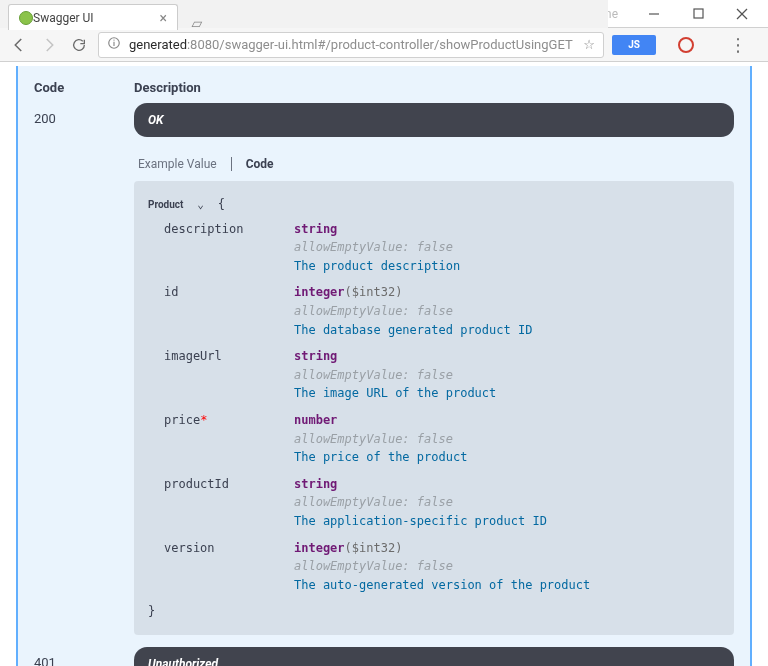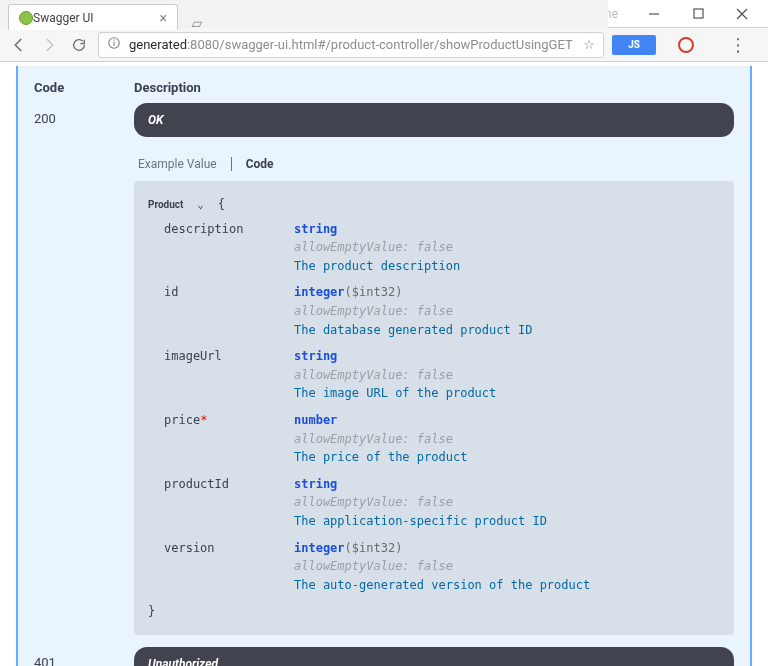--- a/index.html
+++ b/index.html
@@ -190,21 +190,21 @@
   .model-title {
     font-weight:700;
     font-family: -apple-system, BlinkMacSystemFont, "Segoe UI", Roboto, sans-serif;
     font-size: 10px;
     color:#3b4151;
   }
   .model-row { display:flex; margin-left: 16px; margin-top: 6px; margin-bottom: 8px;}
   .prop-name { width: 130px; }
   .prop-name .req-star { color:#ff0000; }
   .prop-body { flex:1; }
-  .prop-type { color:#1d4ed8; font-weight:700;}
+  .prop-type { color:#701a75; font-weight:700;}
   .prop-format { color:#6b6b6b; }
   .prop-meta { color:#9aa0a6; font-style:italic;}
   .prop-desc { color:#0369a1; }
   .brace { margin-left: 0; }
 
   
   .page-scroll::-webkit-scrollbar { width: 16px; }
   .page-scroll::-webkit-scrollbar-track { background:#f1f1f1; }
   .page-scroll::-webkit-scrollbar-thumb { background:#c1c1c1; border-radius:2px;}
 </style>

